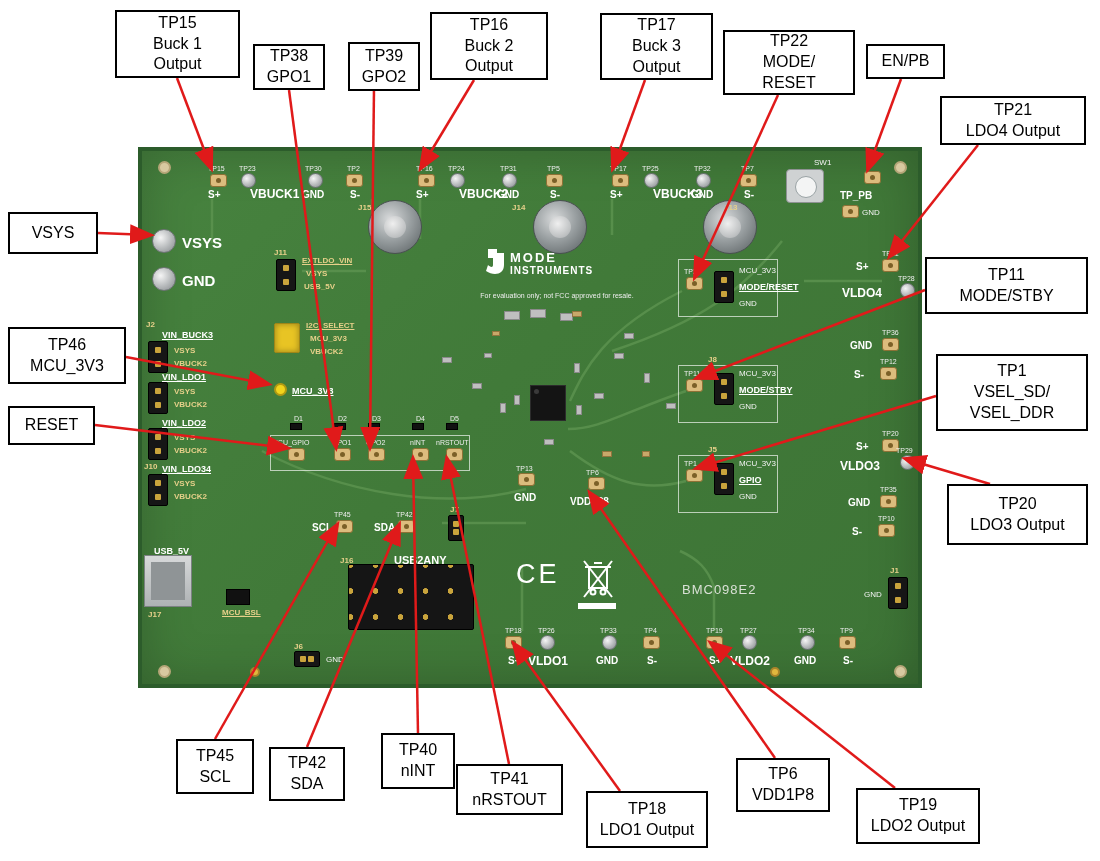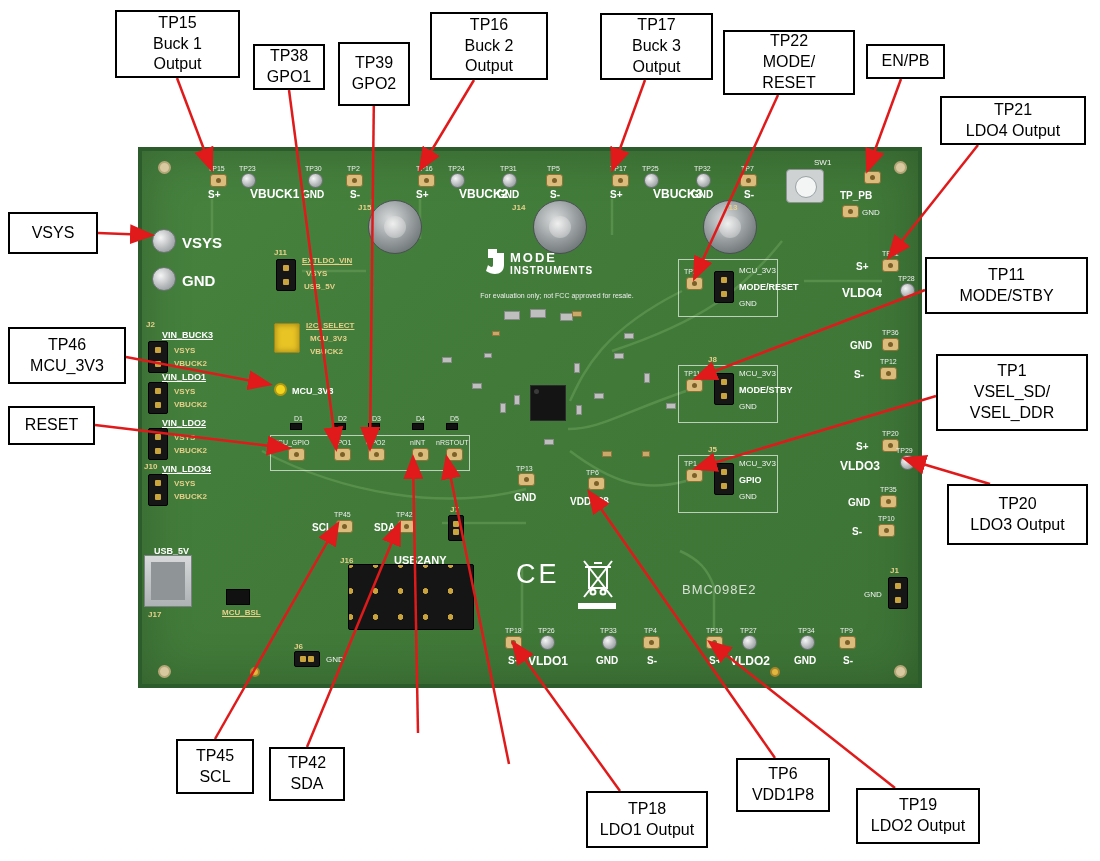--- a/index.html
+++ b/index.html
@@ -8,21 +8,21 @@
            font-family:"Liberation Sans", sans-serif; overflow:hidden; }
 
   
   #board { position:absolute; left:138px; top:147px; width:784px; height:541px;
            background:linear-gradient(135deg,#47833f 0%,#417a39 45%,#3d7436 100%);
            border:4px solid #2c5c2b; box-shadow:inset 0 0 50px rgba(0,0,0,.22); z-index:10; }
   #traces { position:absolute; left:0; top:0; pointer-events:none; }
 
   .lb  { position:absolute; line-height:1; white-space:nowrap; color:#fff; }
   .wl  { font-size:10px; font-weight:700; }
-  .wl9 { font-size:9px;  font-weight:700; }
+  .wl9 { font-size:9px;  font-weight:700;text-decoration:underline; }
   .nm  { font-size:12px; font-weight:700; }
   .big { font-size:15px; font-weight:700; }
   .tn  { font-size:7px;  color:#eeeeee; }
   .tn8 { font-size:8px;  color:#f3f3f3; }
   .gl  { font-size:8px;  font-weight:700; color:#e6d08a; }
   .ul  { text-decoration:underline; }
   .gray{ color:#d9e0d5; }
 
   .pad { position:absolute; width:17px; height:13px; background:#dcbc7d;
          border:1px solid #8d7135; border-radius:3px; }
@@ -414,21 +414,21 @@
       <line x1="775" y1="758" x2="590" y2="493"></line>
       <line x1="895" y1="788" x2="711" y2="643"></line>
     </g>
   </svg>
 
   <div class="co" style="left:115px;top:10px;width:125px;height:68px">TP15
 Buck 1
 Output</div>
   <div class="co" style="left:253px;top:44px;width:72px;height:46px">TP38
 GPO1</div>
-  <div class="co" style="left:338px;top:42px;width:72px;height:64px">TP39
+  <div class="co" style="left:348px;top:42px;width:72px;height:49px">TP39
 GPO2</div>
   <div class="co" style="left:430px;top:12px;width:118px;height:68px">TP16
 Buck 2
 Output</div>
   <div class="co" style="left:600px;top:13px;width:113px;height:67px">TP17
 Buck 3
 Output</div>
   <div class="co" style="left:723px;top:30px;width:132px;height:65px">TP22
 MODE/
 RESET</div>
@@ -443,20 +443,24 @@
 MODE/STBY</div>
   <div class="co" style="left:936px;top:354px;width:152px;height:77px">TP1
 VSEL_SD/
 VSEL_DDR</div>
   <div class="co" style="left:947px;top:484px;width:141px;height:61px">TP20
 LDO3 Output</div>
   <div class="co" style="left:176px;top:739px;width:78px;height:55px">TP45
 SCL</div>
   <div class="co" style="left:269px;top:747px;width:76px;height:54px">TP42
 SDA</div>
+  <div class="co" style="left:381px;top:733px;width:74px;height:56px">TP40
+nINT</div>
+  <div class="co" style="left:456px;top:764px;width:107px;height:51px">TP41
+nRSTOUT</div>
   <div class="co" style="left:586px;top:791px;width:122px;height:57px">TP18
 LDO1 Output</div>
   <div class="co" style="left:736px;top:758px;width:94px;height:54px">TP6
 VDD1P8</div>
   <div class="co" style="left:856px;top:788px;width:124px;height:56px">TP19
 LDO2 Output</div>
 
 </div>
 
 </body></html>

